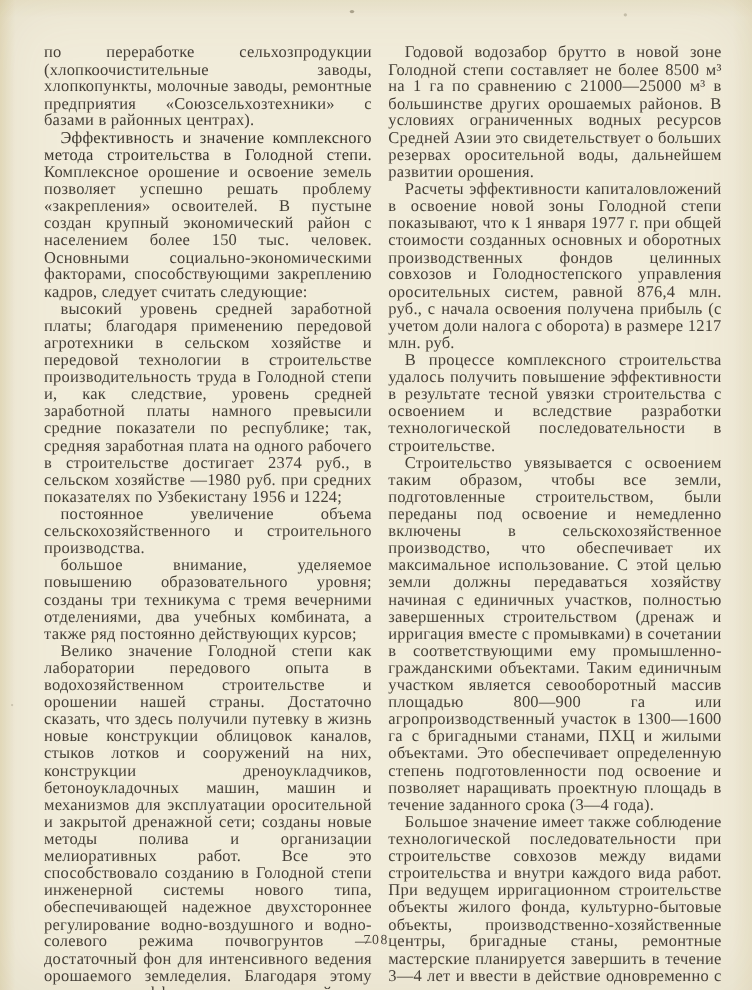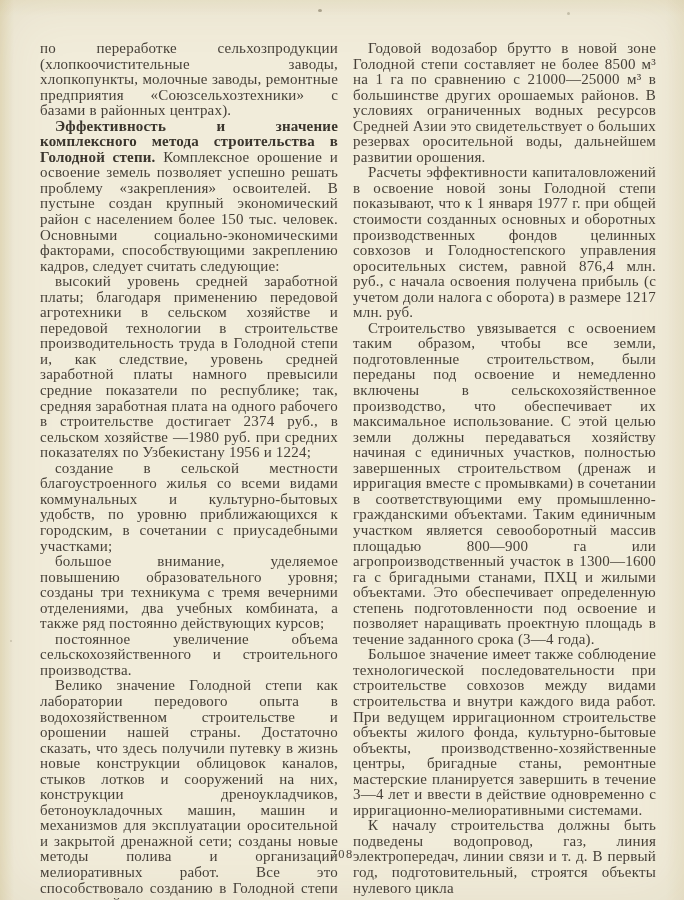--- a/index.html
+++ b/index.html
@@ -32,21 +32,21 @@
   .col-right { width:303px; }
   .para {
     margin:0;
     font-size:15px;
     line-height:15.55px;
     letter-spacing:0.2px;
     text-align:justify;
     color:var(--ink);
   }
   .indent { text-indent:15px; }
-  .lead { font-weight:bold; color:#3a352d; }
+  .lead { font-weight:normal; color:#3a352d; }
   .page-number {
     position:absolute;
     top:847px; left:0;
     width:684px;
     text-align:center;
     font-size:12.5px;
     letter-spacing:1.5px;
     color:#4a443b;
   }
   .speck {
@@ -66,29 +66,29 @@
   <div class="speck speck-1"></div>
   <div class="speck speck-2"></div>
   <div class="speck speck-3"></div>
 
   <div class="columns">
 
     <div class="col col-left">
       <p class="para">по переработке сельхозпродукции (хлопкоочистительные заводы, хлопкопункты, молочные заводы, ремонтные предприятия «Союзсельхозтехники» с базами в районных центрах).</p>
       <p class="para indent"><b class="lead">Эффективность и значение комплексного метода строительства в Голодной степи.</b> <span>Комплексное орошение и освоение земель позволяет успешно решать проблему «закрепления» освоителей. В пустыне создан крупный экономический район с населением более 150 тыс. человек. Основными социально-экономическими факторами, способствующими закреплению кадров, следует считать следующие:</span></p>
       <p class="para indent">высокий уровень средней заработной платы; благодаря применению передовой агротехники в сельском хозяйстве и передовой технологии в строительстве производительность труда в Голодной степи и, как следствие, уровень средней заработной платы намного превысили средние показатели по республике; так, средняя заработная плата на одного рабочего в строительстве достигает 2374 руб., в сельском хозяйстве —1980 руб. при средних показателях по Узбекистану 1956 и 1224;</p>
-      <p class="para indent">создание в сельской местности благоустроенного жилья со всеми видами коммунальных и культурно-бытовых удобств, по уровню приближающихся к городским, в сочетании с приусадебными участками;</p>
+      <p class="para indent">постоянное увеличение объема сельскохозяйственного и строительного производства.</p>
       <p class="para indent">большое внимание, уделяемое повышению образовательного уровня; созданы три техникума с тремя вечерними отделениями, два учебных комбината, а также ряд постоянно действующих курсов;</p>
-      <p class="para indent">постоянное увеличение объема сельскохозяйственного и строительного производства.</p>
       <p class="para indent">Велико значение Голодной степи как лаборатории передового опыта в водохозяйственном строительстве и орошении нашей страны. Достаточно сказать, что здесь получили путевку в жизнь новые конструкции облицовок каналов, стыков лотков и сооружений на них, конструкции дреноукладчиков, бетоноукладочных машин, машин и механизмов для эксплуатации оросительной и закрытой дренажной сети; созданы новые методы полива и организации мелиоративных работ. Все это способствовало созданию в Голодной степи инженерной системы нового типа, обеспечивающей надежное двухстороннее регулирование водно-воздушного и водно-солевого режима почвогрунтов — достаточный фон для интенсивного ведения орошаемого земледелия. Благодаря этому достигнут коэффициент полезного действия всей системы до 0,80, что в 1,5 раза выше аналогичного показателя других оросительных систем, где КЗИ равен 0,88—0,92; создан отрицательный солевой ба-</p>
     </div>
 
     <div class="col col-right">
       <p class="para indent">Годовой водозабор брутто в новой зоне Голодной степи составляет не более 8500 м³ на 1 га по сравнению с 21000—25000 м³ в большинстве других орошаемых районов. В условиях ограниченных водных ресурсов Средней Азии это свидетельствует о больших резервах оросительной воды, дальнейшем развитии орошения.</p>
       <p class="para indent">Расчеты эффективности капиталовложений в освоение новой зоны Голодной степи показывают, что к 1 января 1977 г. при общей стоимости созданных основных и оборотных производственных фондов целинных совхозов и Голодностепского управления оросительных систем, равной 876,4 млн. руб., с начала освоения получена прибыль (с учетом доли налога с оборота) в размере 1217 млн. руб.</p>
+      <p class="para indent">В процессе комплексного строительства удалось получить повышение эффективности в результате тесной увязки строительства с освоением и вследствие разработки технологической последовательности в строительстве.</p>
       <p class="para indent">Строительство увязывается с освоением таким образом, чтобы все земли, подготовленные строительством, были переданы под освоение и немедленно включены в сельскохозяйственное производство, что обеспечивает их максимальное использование. С этой целью земли должны передаваться хозяйству начиная с единичных участков, полностью завершенных строительством (дренаж и ирригация вместе с промывками) в сочетании в соответствующими ему промышленно-гражданскими объектами. Таким единичным участком является севооборотный массив площадью 800—900 га или агропроизводственный участок в 1300—1600 га с бригадными станами, ПХЦ и жилыми объектами. Это обеспечивает определенную степень подготовленности под освоение и позволяет наращивать проектную площадь в течение заданного срока (3—4 года).</p>
       <p class="para indent">Большое значение имеет также соблюдение технологической последовательности при строительстве совхозов между видами строительства и внутри каждого вида работ. При ведущем ирригационном строительстве объекты жилого фонда, культурно-бытовые объекты, производственно-хозяйственные центры, бригадные станы, ремонтные мастерские планируется завершить в течение 3—4 лет и ввести в действие одновременно с ирригационно-мелиоративными системами.</p>
       <p class="para indent">К началу строительства должны быть подведены водопровод, газ, линия электропередач, линии связи и т. д. В первый год, подготовительный, строятся объекты нулевого цикла</p>
     </div>
 
   </div>
 
   <div class="page-number">708</div>
 
 </div>

